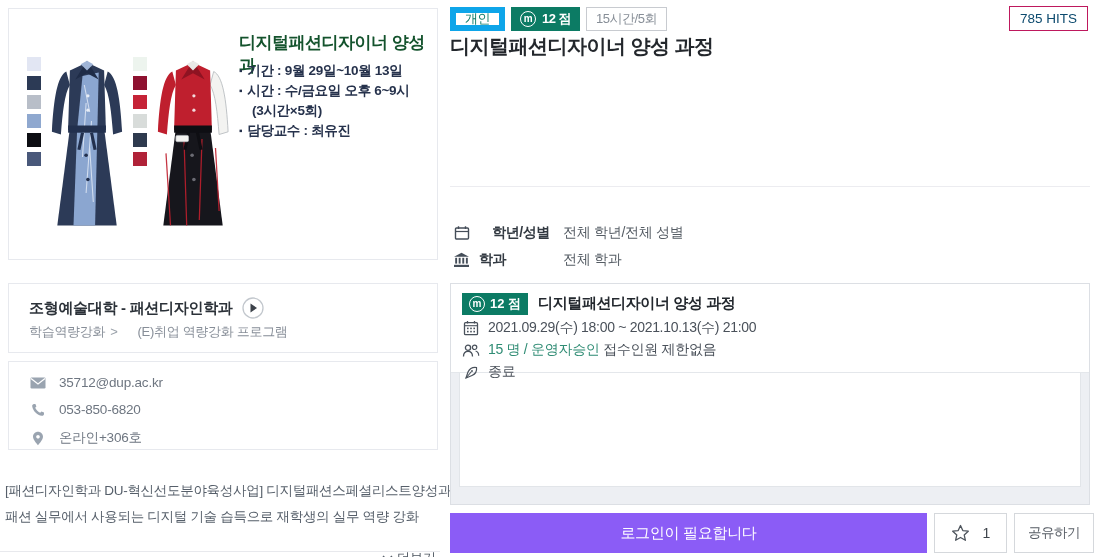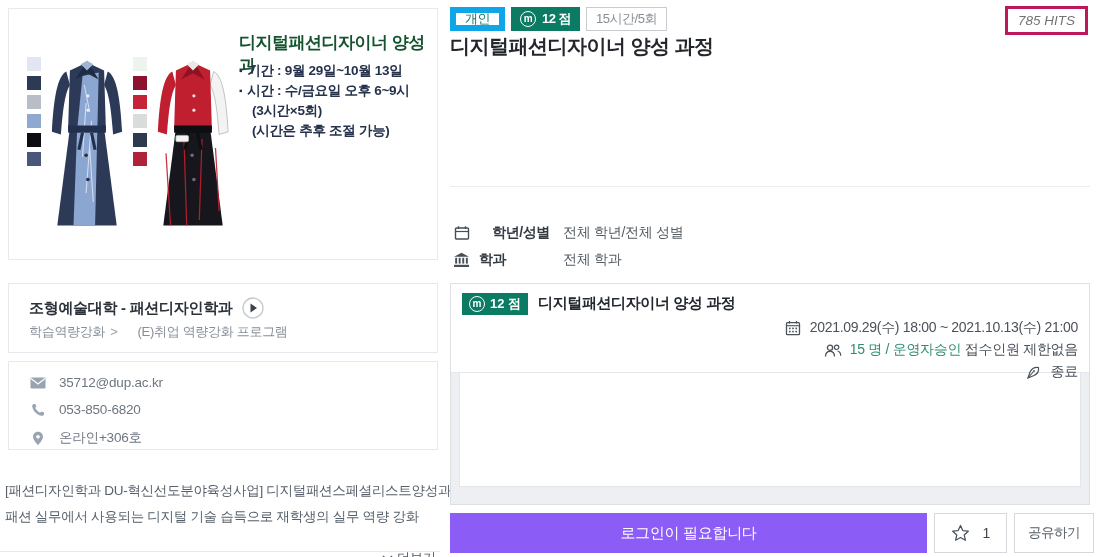--- a/index.html
+++ b/index.html
@@ -34,37 +34,37 @@
   #more-link svg{margin-right:4px;}
   #left-hr{left:0;top:551px;width:440px;border-top:1px solid #e8e9ed;height:0;}
 
   
   #badge-row{left:450px;top:7px;display:flex;gap:6px;align-items:center;}
   .badge{box-sizing:border-box;height:24px;display:inline-flex;align-items:center;padding:0 9px;font-size:13px;letter-spacing:-0.5px;}
   .badge-outline-green{border:6px solid #0ea5e9;color:#0e7c67;background:#fff;}
   .badge-solid-green{background:#0c7b64;color:#fff;font-weight:bold;gap:6px;}
   .badge-outline-gray{border:1px solid #c8cbd0;color:#878e97;background:#fff;}
   .m-circ{display:inline-flex;align-items:center;justify-content:center;width:14px;height:14px;border:1.3px solid #fff;border-radius:50%;font-size:10px;font-weight:bold;line-height:1;}
-  #hits-box{right:9px;top:6px;border:3px solid #be185d;color:#737373;font-size:13.5px;padding:4px 10px;background:#fff;font-style:italic;}
+  #hits-box{right:9px;top:6px;border:1px solid #be185d;color:#0c4a6e;font-size:13.5px;padding:4px 10px;background:#fff;}
   #page-title{left:450px;top:33px;font-size:20px;font-weight:700;color:#23272c;letter-spacing:-0.5px;}
   #right-divider{left:450px;top:186px;width:640px;border-top:1px solid #ececf0;height:0;}
 
   
   .info-row{position:absolute;left:452px;display:flex;align-items:center;height:20px;}
   .info-row .iicon{width:19px;display:flex;justify-content:center;}
   .info-label{margin-left:8px;width:84px;font-size:14px;font-weight:700;color:#333a42;letter-spacing:-0.5px;}
   .info-value{font-size:14px;color:#555c64;letter-spacing:-0.3px;}
 
   
   #course-card{left:450px;top:283px;width:640px;height:222px;background:#edeff3;border:1px solid #dcdfe4;box-sizing:border-box;}
   .course-head{background:#fff;padding:6px 11px 0 11px;height:89px;border-bottom:1px solid #e4e7eb;box-sizing:border-box;}
   .ch-row1{display:flex;align-items:center;gap:10px;height:27px;}
   .badge-sm{height:22px;display:inline-flex;align-items:center;padding:0 7px;font-size:13px;font-weight:bold;background:#0c7b64;color:#fff;gap:5px;}
   .course-title{font-size:15px;font-weight:700;color:#23282e;letter-spacing:-0.4px;}
-  .ch-row{display:flex;align-items:center;gap:8px;height:22px;font-size:14px;color:#4a515a;letter-spacing:-0.3px;justify-content:flex-end;}
+  .ch-row{display:flex;align-items:center;gap:8px;height:22px;font-size:14px;color:#4a515a;letter-spacing:-0.3px;}
   .ch-row .ricon{width:18px;display:flex;justify-content:center;}
   .cap-green{color:#2f8c74;}
   .course-body{margin:0 8px;height:114px;background:#fff;border:1px solid #e2e5e9;border-top:none;box-sizing:border-box;}
 
   
   #login-btn{left:450px;top:513px;width:477px;height:40px;background:#8b5cf6;color:#fff;font-size:15px;display:flex;align-items:center;justify-content:center;cursor:pointer;letter-spacing:-0.3px;}
   .ghost-btn{position:absolute;top:513px;height:40px;background:#fff;border:1px solid #d5d8dc;box-sizing:border-box;display:flex;align-items:center;justify-content:center;cursor:pointer;}
   #fav-btn{left:934px;width:73px;gap:13px;}
   #fav-count{font-size:14px;color:#3f454c;}
   #share-btn{left:1014px;width:80px;font-size:13.5px;color:#565c64;letter-spacing:-0.5px;}
@@ -126,21 +126,21 @@
       <rect x="24" y="85" width="42" height="8" fill="#0e0e13"></rect>
       <path d="M40 93 L36 112 M50 93 L54 112" stroke="#0e0e13" stroke-width="3.5" fill="none"></path>
       <rect x="26" y="96" width="14" height="7" rx="1.5" fill="#f3f3f1" stroke="#b9bdc1" stroke-width="0.8"></rect>
     </svg>
 
     <div class="abs flyer-title" style="left:230px;top:22px;width:198px;">디지털패션디자이너 양성 과</div>
     <div class="abs" style="left:230px;top:52px;width:198px;">
       <div class="f-line"><span class="f-bullet">▪</span><span>기간 : 9월 29일~10월 13일</span></div>
       <div class="f-line"><span class="f-bullet">▪</span><span>시간 : 수/금요일 오후 6~9시</span></div>
       <div class="f-line f-indent">(3시간×5회)</div>
-      <div class="f-line f-indent">(시간은 추후 조절 가능)</div>
+      <div class="f-line"><span class="f-bullet">▪</span><span>담당교수 : 최유진</span></div>
     </div>
   </div>
 
   <div id="dept-card" class="abs card">
     <div class="dept-title">
       <span>조형예술대학 - 패션디자인학과</span>
       <span class="play-btn">
         <svg width="22" height="22" viewBox="0 0 22 22">
           <circle cx="11" cy="11" r="10" fill="#fff" stroke="#c2c7cd" stroke-width="1.3"></circle>
           <path d="M8.5 6.5 L15 11 L8.5 15.5 Z" fill="#3c424a"></path>

